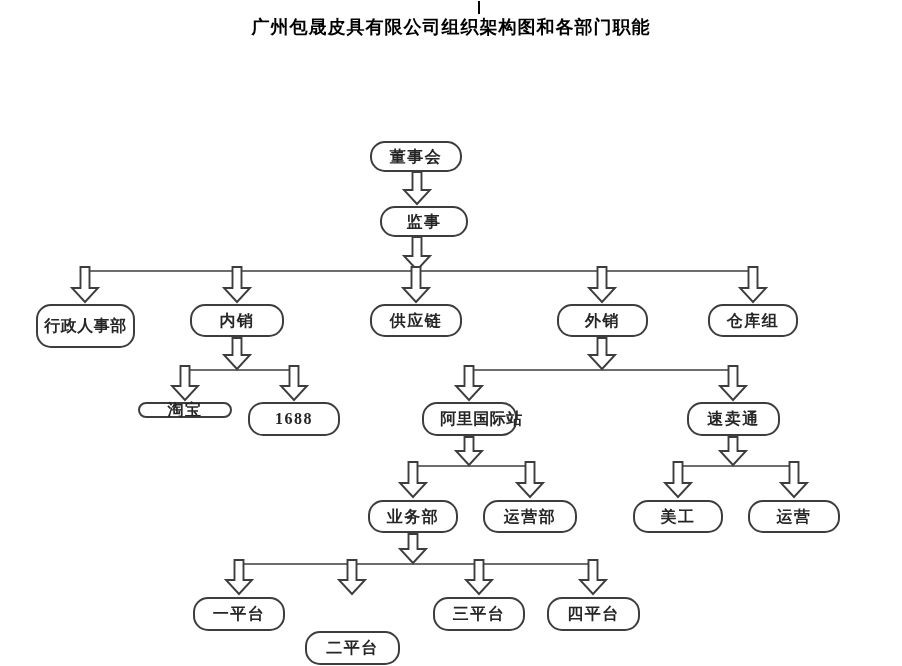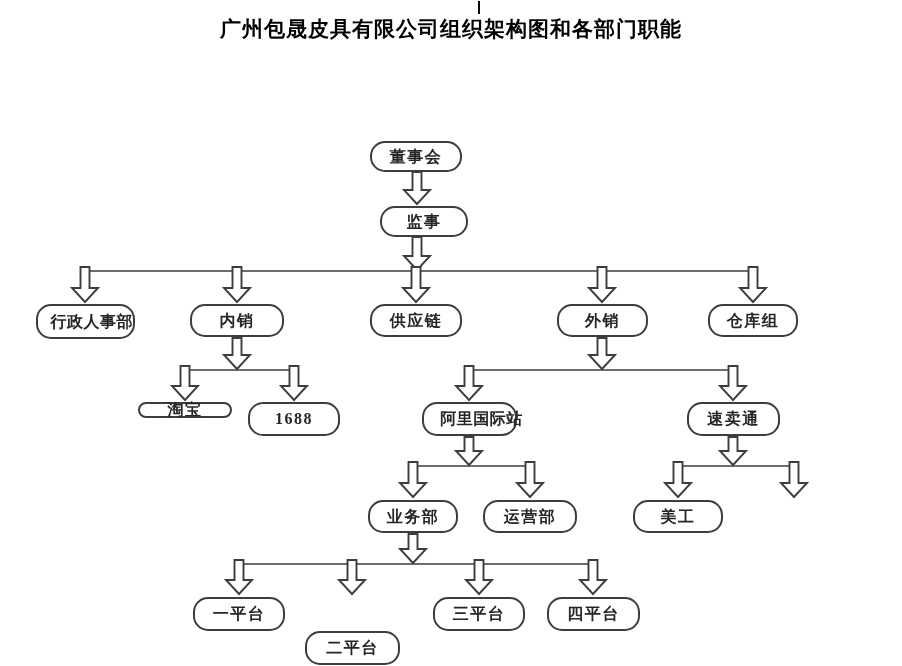--- a/index.html
+++ b/index.html
@@ -16,37 +16,37 @@
     font-family:"Liberation Sans", sans-serif;
   }
   .chart-svg{position:absolute;left:0;top:0;}
   .cline{stroke:var(--line);stroke-width:1.7;fill:none;}
   .arrow{fill:#ffffff;stroke:var(--line);stroke-width:1.9;stroke-linejoin:miter;}
   .caret{stroke:#000000;stroke-width:2;}
   .doc-title{
     position:absolute;top:15px;left:0;width:100%;
     text-align:center;
     font-family:"Liberation Serif", serif;
-    font-weight:bold;font-size:21px;color:#000;
+    font-weight:bold;font-size:18px;color:#000;
     letter-spacing:1px;white-space:nowrap;
   }
   .node{
     position:absolute;box-sizing:border-box;
     border:2px solid var(--line);border-radius:15px;
     background:#fff;
     display:flex;align-items:center;justify-content:center;font-family:Liberation Serif, serif;
   }
   .node-label{
     font-weight:bold;font-size:16px;color:var(--text);
     letter-spacing:1.5px;line-height:1;white-space:nowrap;
   }
   
   #n-board{left:370px;top:141px;width:92px;height:31px;}
   #n-supervisor{left:380px;top:206px;width:88px;height:31px;}
-  #n-admin{left:36px;top:304px;width:99px;height:35px;justify-content:flex-end;}
+  #n-admin{left:36px;top:304px;width:99px;height:44px;}
   #n-admin .node-label{letter-spacing:0.5px;}
   #n-domestic{left:190px;top:304px;width:94px;height:33px;}
   #n-supply{left:370px;top:304px;width:92px;height:33px;}
   #n-export{left:557px;top:304px;width:91px;height:33px;}
   #n-warehouse{left:708px;top:304px;width:90px;height:33px;}
   #n-taobao{left:138px;top:402px;width:94px;height:16px;}
   #n-1688{left:248px;top:402px;width:92px;height:34px;}
   #n-alibaba{left:422px;top:402px;width:95px;height:34px;}
   #n-alibaba .node-label{letter-spacing:0.5px;margin-left:24px;}
   #n-aliexpress{left:687px;top:402px;width:93px;height:34px;}
@@ -142,20 +142,23 @@
   </div>
   <div class="node" id="n-business">
     <span class="node-label">业务部</span>
   </div>
   <div class="node" id="n-opsdept">
     <span class="node-label">运营部</span>
   </div>
   <div class="node" id="n-art">
     <span class="node-label">美工</span>
   </div>
+  <div class="node" id="n-ops">
+    <span class="node-label">运营</span>
+  </div>
   <div class="node" id="n-p1">
     <span class="node-label">一平台</span>
   </div>
   <div class="node" id="n-p2">
     <span class="node-label">二平台</span>
   </div>
   <div class="node" id="n-p3">
     <span class="node-label">三平台</span>
   </div>
   <div class="node" id="n-p4">

